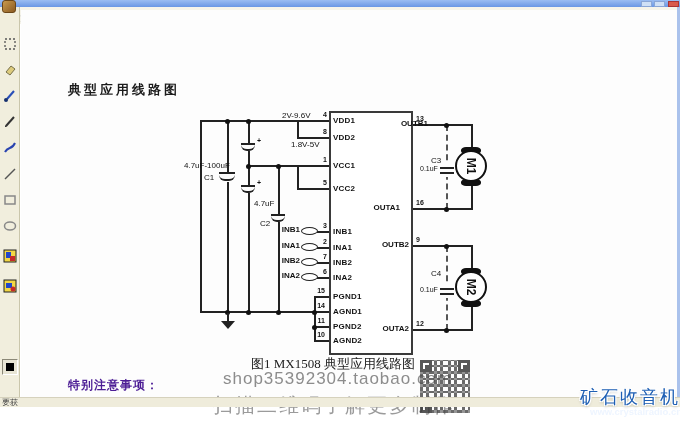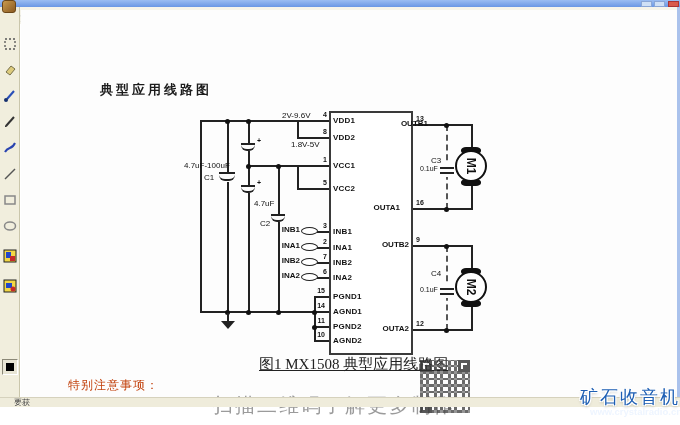--- a/index.html
+++ b/index.html
@@ -20,21 +20,21 @@
   
   .toolbar { position:absolute; left:0; top:7px; width:20px; height:390px; background:#f1eedd; border-right:1px solid #cac6ab; }
   .tool { position:absolute; left:2px; width:16px; height:16px; }
   .swatchbox { position:absolute; left:2px; top:352px; width:16px; height:16px; background:#e8e5d4; border-top:1px solid #8b8877; border-left:1px solid #8b8877; border-bottom:1px solid #fff; border-right:1px solid #fff; }
   .swatch { position:absolute; left:3px; top:3px; width:8px; height:8px; background:#000; }
 
   
   .canvas { position:absolute; left:21px; top:10px; width:656px; height:388px; background:#fdfdfd; }
 
   
-  .statusbar { position:absolute; left:0; top:397px; width:680px; height:10px; background:#efecdb; border-top:1px solid #d6d2bd; font-size:8px; color:#444; padding-left:14px; line-height:10px; }
+  .statusbar { position:absolute; left:0; top:397px; width:680px; height:10px; background:#efecdb; border-top:1px solid #d6d2bd; font-size:8px; color:#444; padding-left:2px; line-height:10px; }
   .taskbar { position:absolute; left:0; top:407px; width:680px; height:18px;
     background:linear-gradient(#5b95ee,#3e77e0 25%,#2a5fd0 70%,#1e4bb0); border-top:1px solid #7fb0f8; }
   .startbtn { position:absolute; left:0; top:0; width:76px; height:18px; border-radius:0 9px 9px 0;
     background:linear-gradient(#8cc878,#47a23a 45%,#2f7d28); box-shadow:inset 0 1px 0 rgba(255,255,255,.45), 1px 0 3px rgba(0,0,0,.4);
     color:#fff; font-weight:bold; font-style:italic; font-size:11px; line-height:18px; text-align:center; text-shadow:1px 1px 1px rgba(0,0,0,.5); }
   .winflag { position:absolute; left:8px; top:4px; width:10px; height:10px; transform:rotate(-6deg); }
   .winflag i { position:absolute; width:4px; height:4px; border-radius:1px; }
   .taskbtn { position:absolute; left:82px; top:2px; width:250px; height:14px; background:rgba(255,255,255,.12); border:1px solid rgba(255,255,255,.2); border-radius:2px; }
 
   
@@ -53,23 +53,23 @@
   .clbl { position:absolute; font-size:8px; font-weight:normal; color:#111; }
   .clbl.sm { font-size:7px; }
   .inlbl { position:absolute; font-size:8px; font-weight:bold; color:#111; width:22px; text-align:right; }
   .oval { position:absolute; width:17px; height:8px; border:1.5px solid #222; border-radius:50%; background:#fff; }
   .motor { position:absolute; width:32px; height:32px; border:2px solid #111; border-radius:50%; background:#fff; display:flex; align-items:center; justify-content:center; }
   .motor span { transform:rotate(90deg); font-weight:bold; font-size:12px; color:#111; font-family:"Liberation Sans",sans-serif; }
   .pad { position:absolute; width:20px; height:7px; background:#111; border-radius:5px/3px; }
   .gndtri { position:absolute; width:0; height:0; border-left:7px solid transparent; border-right:7px solid transparent; border-top:8px solid #222; }
   .plus { position:absolute; font-size:7px; font-weight:bold; color:#111; }
 
-  .doc-title { position:absolute; left:68px; top:81px; font-size:13px; color:#1c1c1c; letter-spacing:3px; font-family:"Liberation Serif",serif; font-weight:bold;margin-left:32px; }
-  .caption { position:absolute; left:259px; top:355px; font-size:15px; color:#222; font-family:"Liberation Serif",serif;text-decoration:underline; }
-  .rednote { position:absolute; left:68px; top:377px; font-size:12px; font-weight:normal; color:#c2410c; letter-spacing:1px; }
+  .doc-title { position:absolute; left:68px; top:81px; font-size:13px; color:#1c1c1c; letter-spacing:3px; font-family:"Liberation Serif",serif; font-weight:bold; }
+  .caption { position:absolute; left:251px; top:355px; font-size:13px; color:#222; font-family:"Liberation Serif",serif; }
+  .rednote { position:absolute; left:68px; top:377px; font-size:12px; font-weight:bold; color:#4c1d95; letter-spacing:1px; }
 
   
   .wm1 { position:absolute; left:212px; top:344px; font-family:"DejaVu Serif",serif; font-size:23px; color:rgba(125,125,125,.72); letter-spacing:2px; }
   .wm2 { position:absolute; left:223px; top:369px; font-size:17px; color:rgba(120,120,120,.85); letter-spacing:1px; }
   .wm3 { position:absolute; left:213px; top:392px; font-size:20px; color:rgba(130,130,130,.8); letter-spacing:2px; }
   .qr { position:absolute; left:420px; top:360px; width:50px; height:53px; opacity:.82;
     background-image:
       repeating-linear-gradient(0deg, #4a4a4a 0 3px, transparent 3px 7px, #4a4a4a 7px 9px, transparent 9px 13px),
       repeating-linear-gradient(90deg, #4a4a4a 0 3px, transparent 3px 6px, #4a4a4a 6px 9px, transparent 9px 14px);
     background-blend-mode:screen; }
@@ -276,20 +276,21 @@
 
     <span class="plblR" style="left:380px;top:119px">OUTB1</span>
     <span class="plblR" style="left:352px;top:203px">OUTA1</span>
     <span class="plblR" style="left:361px;top:240px">OUTB2</span>
     <span class="plblR" style="left:361px;top:324px">OUTA2</span>
   </div>
 
   <span class="caption">图1 MX1508 典型应用线路图</span>
   <span class="rednote">特别注意事项：</span>
 
+  <span class="wm2">shop35392304.taobao.com</span>
   <span class="wm3">扫描二维码了解更多制作</span>
   <div class="qr">
     <div class="finder" style="left:0;top:0">
         <i></i>
       </div>
     <div class="finder" style="right:0;top:0">
         <i></i>
       </div>
     <div class="finder" style="left:0;bottom:0">
         <i></i>

